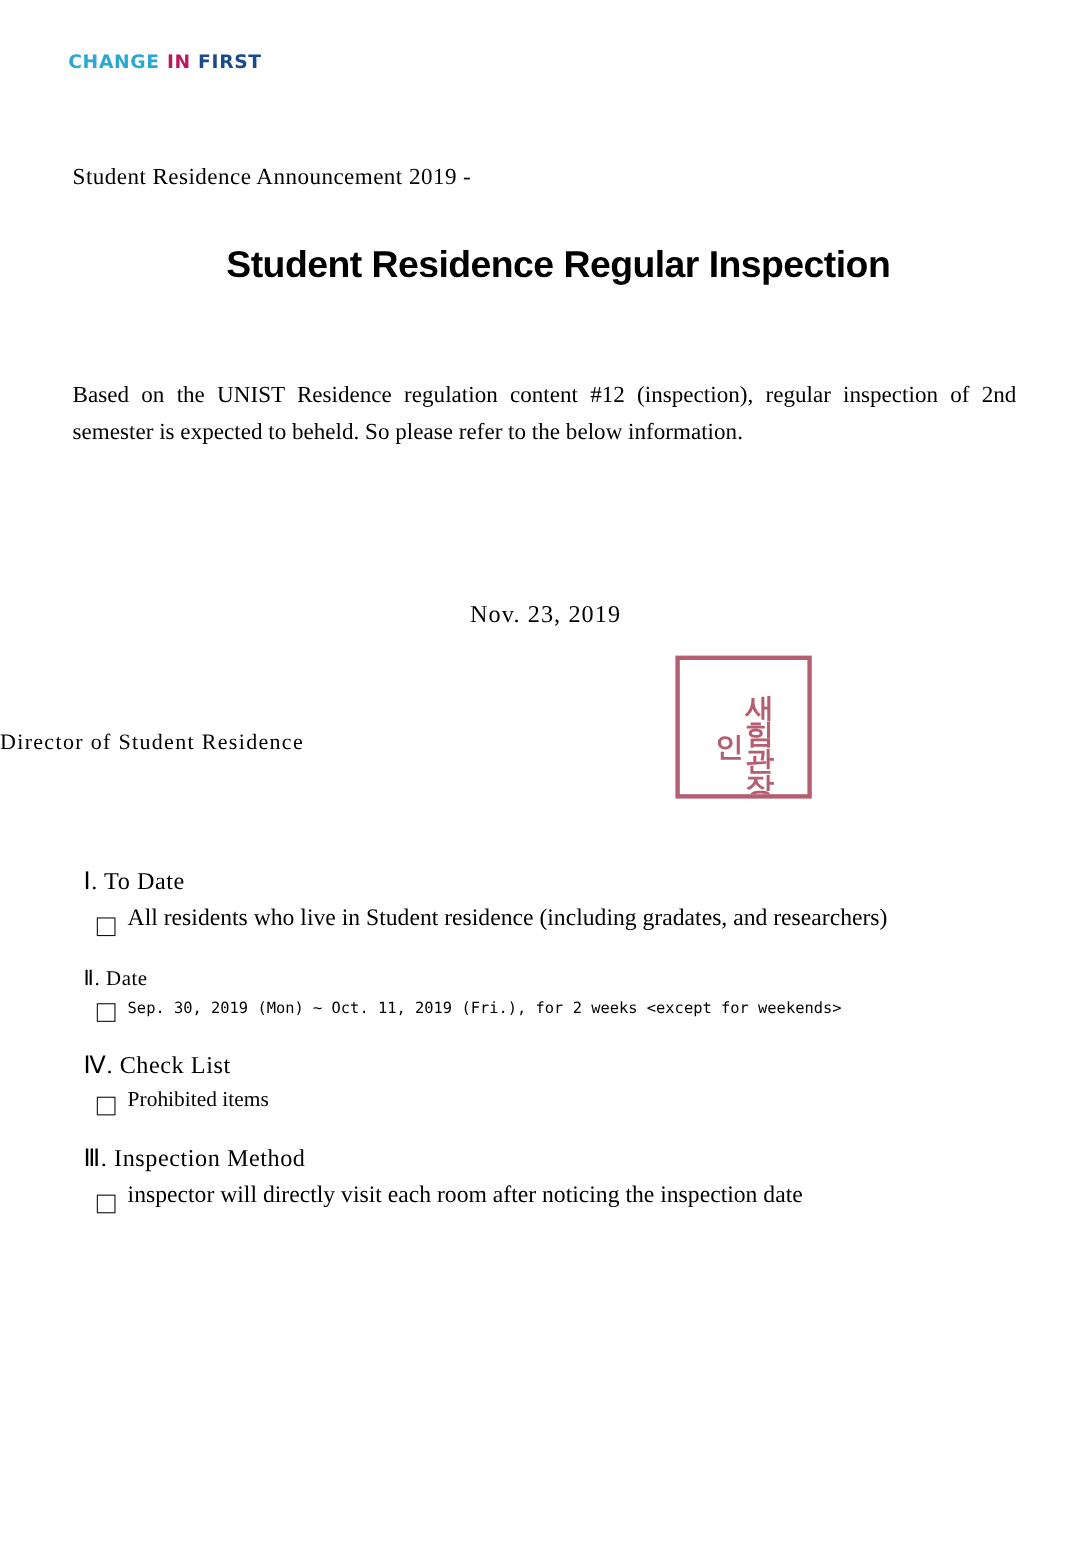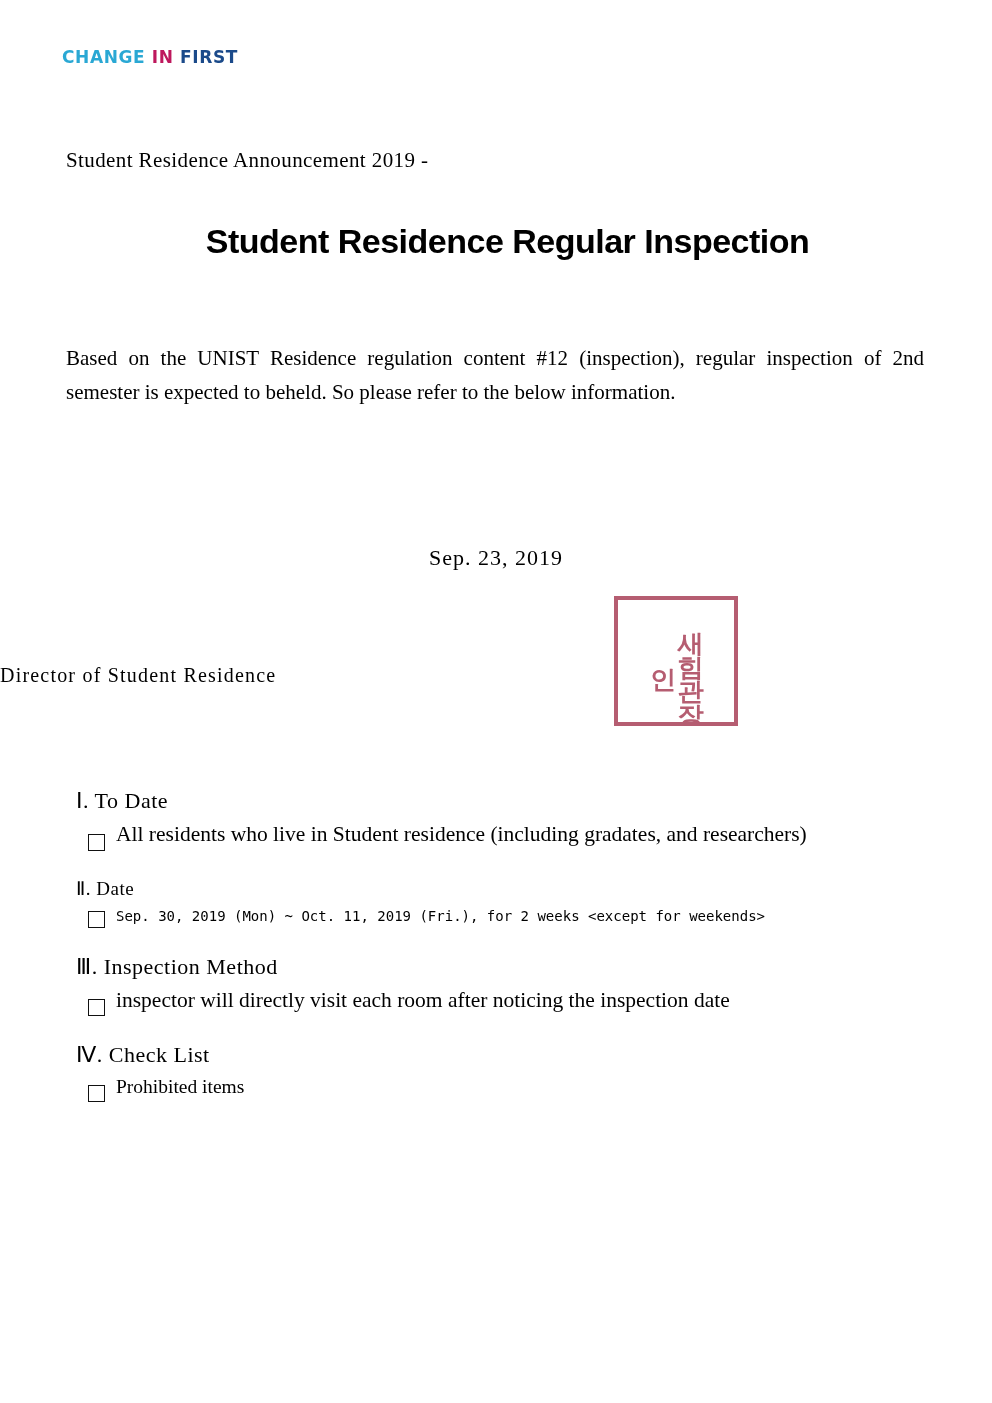--- a/index.html
+++ b/index.html
@@ -164,21 +164,21 @@
   <span class="in">IN</span>
   <span class="change">FIRST</span>
 </div>
 
 <div class="doc-kicker">Student Residence Announcement 2019 -</div>
 
 <div class="doc-title">Student Residence Regular Inspection</div>
 
 <div class="intro">Based on the UNIST Residence regulation content #12 (inspection), regular inspection of 2nd semester is expected to beheld. So please refer to the below information.</div>
 
-<div class="sign-date">Sep. 23, 2019</div>
+<div class="sign-date">Nov. 23, 2019</div>
 
 <div class="signer">Director of Student Residence</div>
 
 <div class="stamp">
   <div class="stamp-inner">새힘관장인</div>
 </div>
 
 <div class="sections">
 
   <div class="section">
@@ -190,29 +190,29 @@
   </div>
 
   <div class="section sec-date">
     <div class="section-title">Ⅱ. Date</div>
     <div class="bullet">
       <span class="box"></span>
       <span class="btext">Sep. 30, 2019 (Mon) ~ Oct. 11, 2019 (Fri.), for 2 weeks &lt;except for weekends&gt;</span>
     </div>
   </div>
 
+  <div class="section sec-check">
+    <div class="section-title">Ⅳ. Check List</div>
+    <div class="bullet tight">
+      <span class="box"></span>
+      <span class="btext">Prohibited items</span>
+    </div>
+  </div>
+
   <div class="section">
     <div class="section-title">Ⅲ.  Inspection Method</div>
     <div class="bullet tight">
       <span class="box"></span>
       <span class="btext">inspector will directly visit each room after noticing the inspection date</span>
     </div>
   </div>
 
-  <div class="section sec-check">
-    <div class="section-title">Ⅳ. Check List</div>
-    <div class="bullet tight">
-      <span class="box"></span>
-      <span class="btext">Prohibited items</span>
-    </div>
-  </div>
-
 </div>
 
 </body></html>

